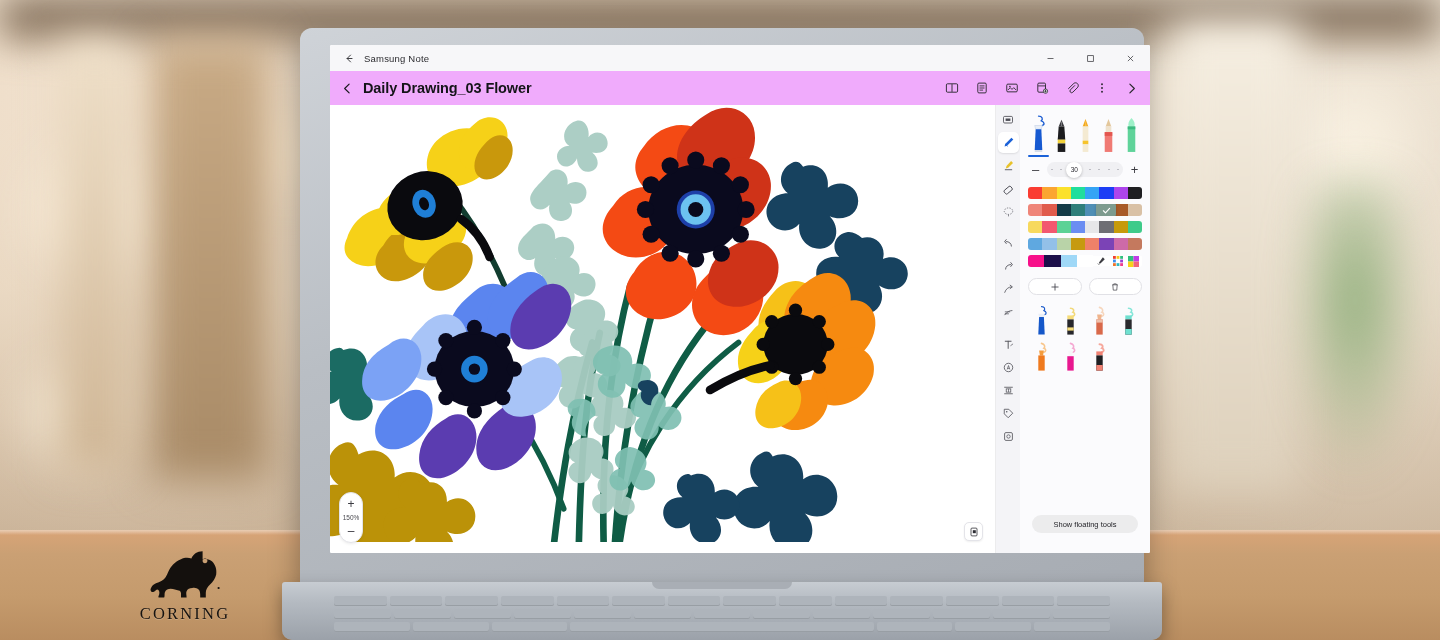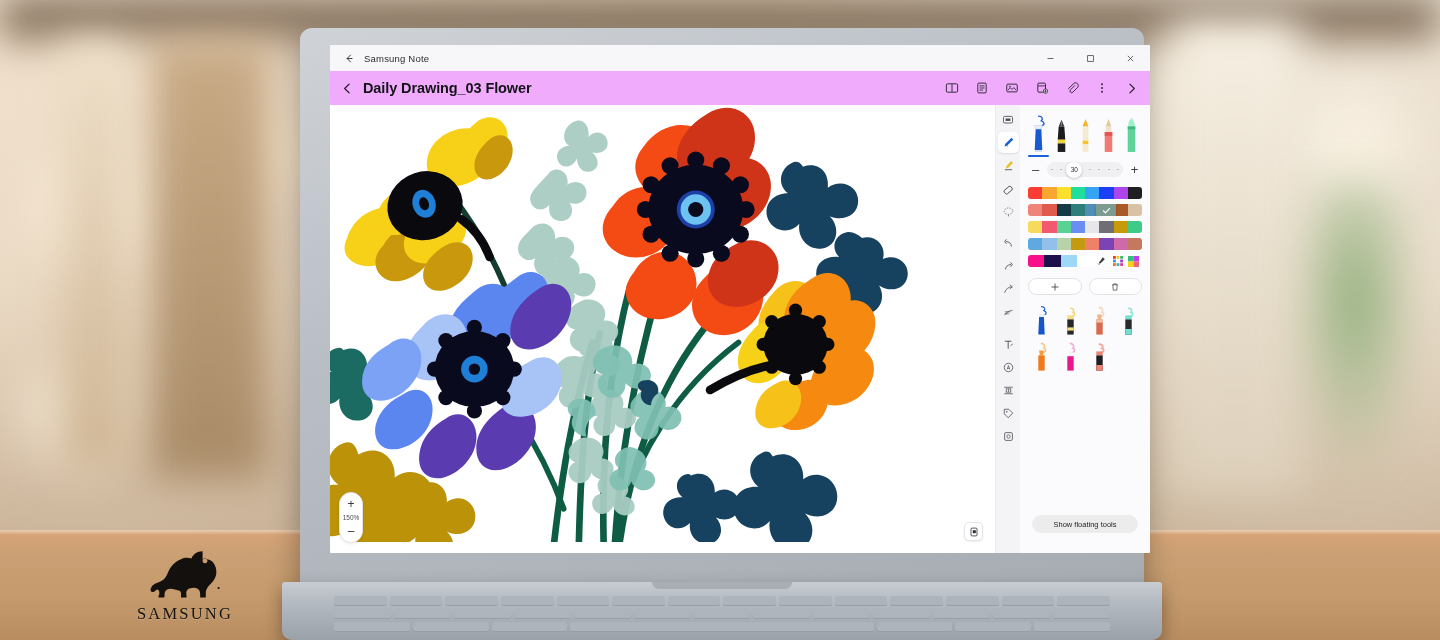--- a/index.html
+++ b/index.html
@@ -201,21 +201,21 @@
   <div class="band" style="left:1290px;top:180px;width:130px;height:300px;background:radial-gradient(ellipse at 50% 40%,#8fae7a 0%,rgba(143,174,122,0) 70%)"></div>
   <div class="band" style="left:60px;top:40px;width:70px;height:430px;background:linear-gradient(180deg,#efe0c9,#cdb392)"></div>
   <div class="tabletop"></div>
 </div>
 
 <div class="corning">
   <svg class="gorilla" viewBox="0 0 100 64">
     <path fill="#14100d" d="M72 6c-7 0-12 4-14 9-4-1-9-1-13 1-8 3-13 9-16 16-2 5-4 9-8 11-5 3-10 3-13 8-2 3-1 6 2 6 2 0 3-2 5-3 2 0 3 2 3 4 0 3-2 5-1 6h7c1-2 0-5 1-7 1-3 4-4 7-4 4 0 7 2 10 2 2 0 3 2 3 4v5h7c0-3-1-6 0-8 1-3 4-4 7-4 3-1 6 0 8 2 2 2 2 5 2 8v2h7v-6c0-4 2-7 5-10 4-4 7-8 8-13 1-6-1-12-5-16-3-3-7-4-12-3zm3 9c2 0 3 1 3 3s-1 3-3 3-3-1-3-3 1-3 3-3z"></path>
     <circle fill="#14100d" cx="92" cy="52" r="1.4"></circle>
   </svg>
-  <div class="word">SAMSUNG</div>
+  <div class="word">CORNING</div>
 </div>
 
 <div class="laptop">
   <div class="lid">
 
     <div class="screen">
 
       <div class="app">
 
         <div class="titlebar">

